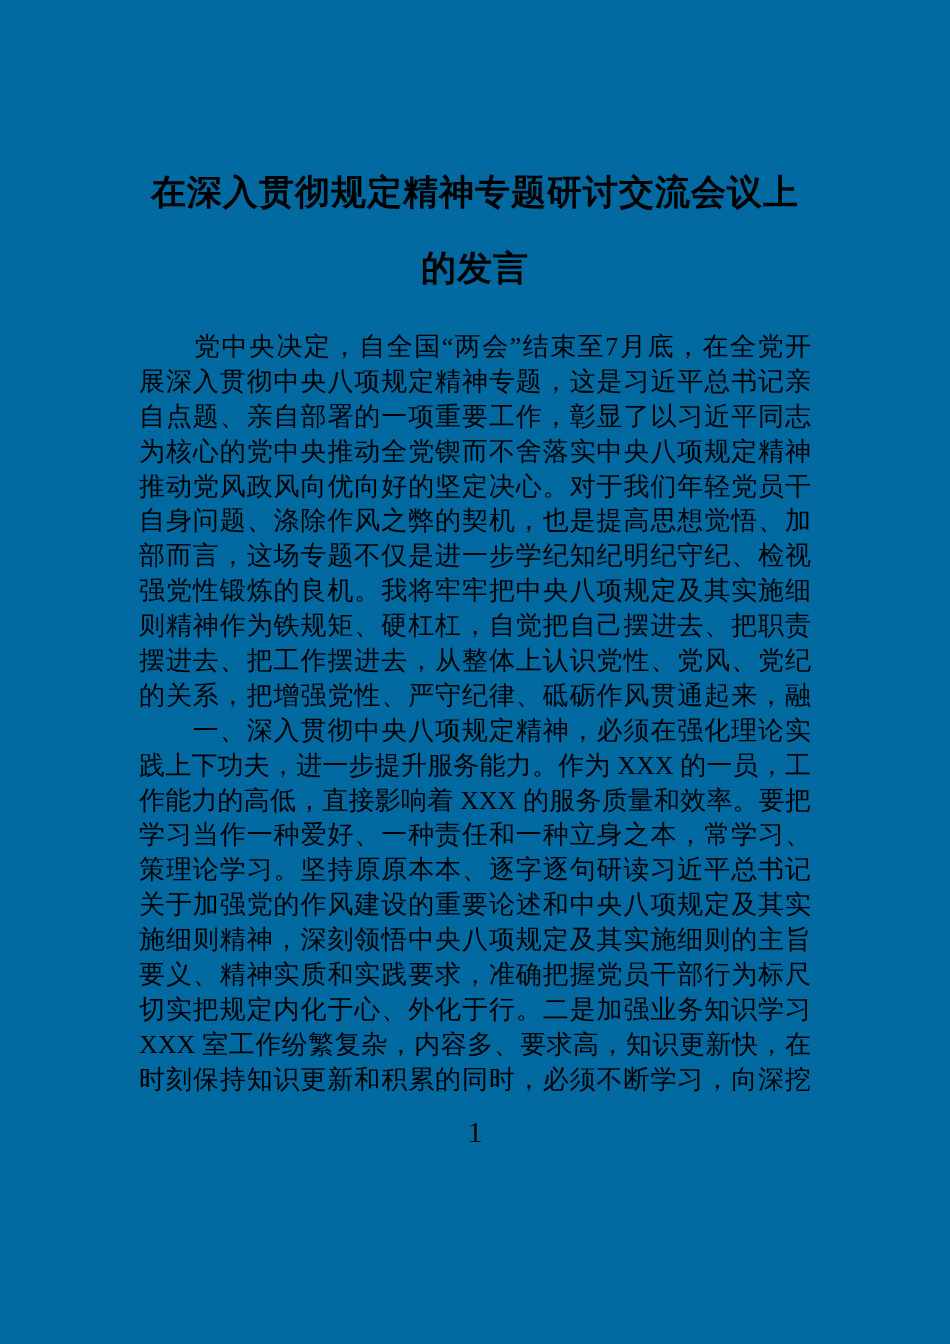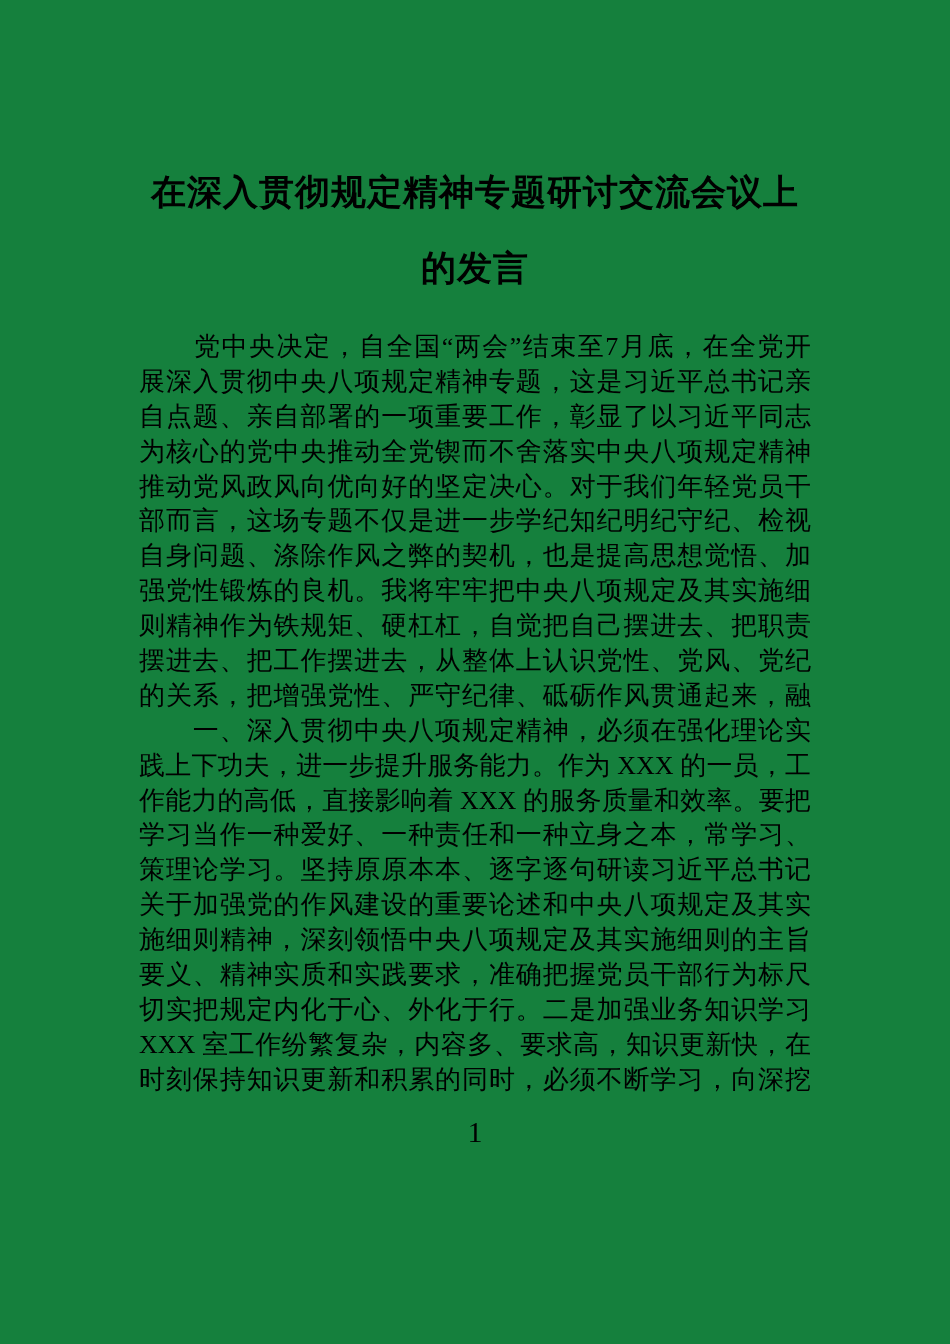--- a/index.html
+++ b/index.html
@@ -4,21 +4,21 @@
 <style>
   html, body {
     margin: 0;
     padding: 0;
     background: #ffffff;
   }
   .page {
     position: relative;
     width: 950px;
     height: 1344px;
-    background: #15803d;
+    background: #0369a1;
     color: #000000;
     overflow: hidden;
   }
   .doc-title {
     padding-top: 154px;
     text-align: center;
     font-family: "Liberation Sans", sans-serif;
     font-weight: 600;
     font-size: 35px;
     line-height: 76px;
@@ -61,22 +61,22 @@
     <div>的发言</div>
   </div>
 
   <div class="doc-body">
       <div>
         <div class="line">　　党中央决定，自全国“两会”结束至7月底，在全党开</div>
         <div class="line">展深入贯彻中央八项规定精神专题，这是习近平总书记亲</div>
         <div class="line">自点题、亲自部署的一项重要工作，彰显了以习近平同志</div>
         <div class="line">为核心的党中央推动全党锲而不舍落实中央八项规定精神</div>
         <div class="line">推动党风政风向优向好的坚定决心。对于我们年轻党员干</div>
+        <div class="line">自身问题、涤除作风之弊的契机，也是提高思想觉悟、加</div>
         <div class="line">部而言，这场专题不仅是进一步学纪知纪明纪守纪、检视</div>
-        <div class="line">自身问题、涤除作风之弊的契机，也是提高思想觉悟、加</div>
         <div class="line">强党性锻炼的良机。我将牢牢把中央八项规定及其实施细</div>
         <div class="line">则精神作为铁规矩、硬杠杠，自觉把自己摆进去、把职责</div>
         <div class="line">摆进去、把工作摆进去，从整体上认识党性、党风、党纪</div>
         <div class="line">的关系，把增强党性、严守纪律、砥砺作风贯通起来，融</div>
       </div>
       <div>
         <div class="line">　　一、深入贯彻中央八项规定精神，必须在强化理论实</div>
         <div class="line">践上下功夫，进一步提升服务能力。作为 XXX 的一员，工</div>
         <div class="line">作能力的高低，直接影响着 XXX 的服务质量和效率。要把</div>
         <div class="line">学习当作一种爱好、一种责任和一种立身之本，常学习、</div>

